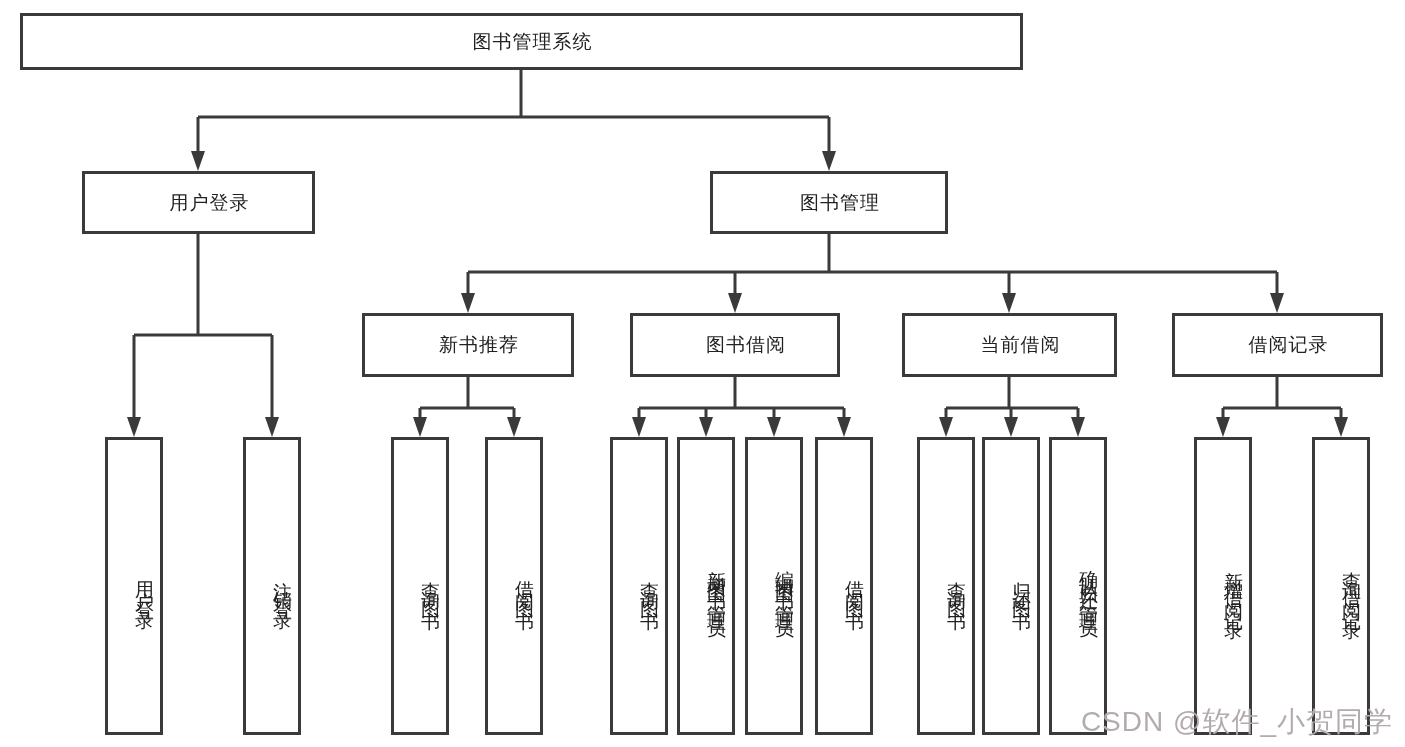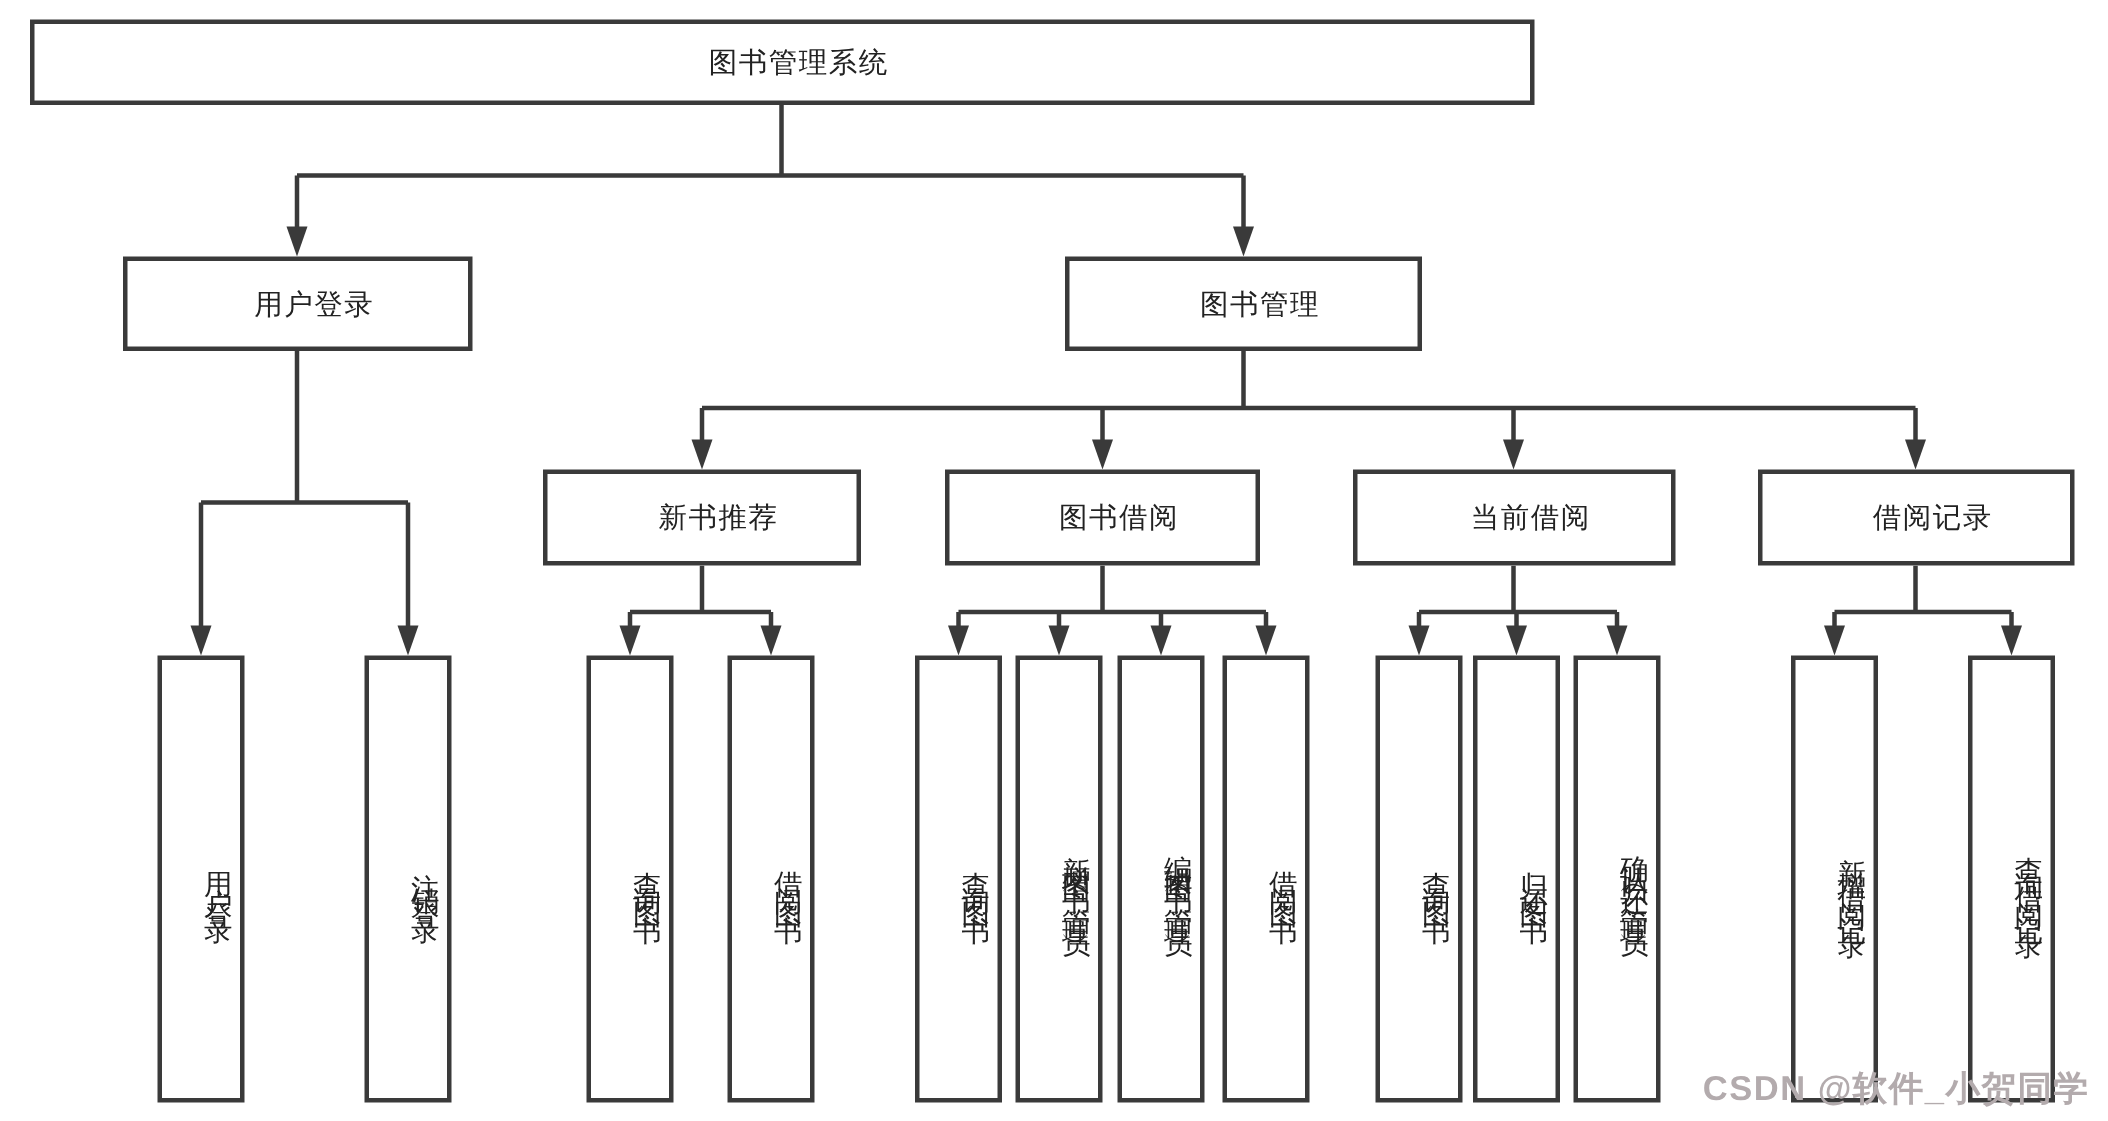--- a/index.html
+++ b/index.html
@@ -39,25 +39,24 @@
     font-size: 19px;
     letter-spacing: 10px;
     line-height: 1;
     white-space: nowrap;
   }
   .watermark {
     position: absolute;
     right: 12px;
     bottom: 6px;
     z-index: 3;
-    font-size: 23px;
+    font-size: 28px;
     color: #b3abad;
     letter-spacing: 1px;
     white-space: nowrap;
-    font-weight: bold;
   }
 </style>
 </head>
 <body>
 
 <div id="canvas">
 
   <svg id="wires" viewBox="0 0 1405 747" xmlns="http://www.w3.org/2000/svg">
     <g stroke="#3a3a3a" stroke-width="3" fill="none">
 

